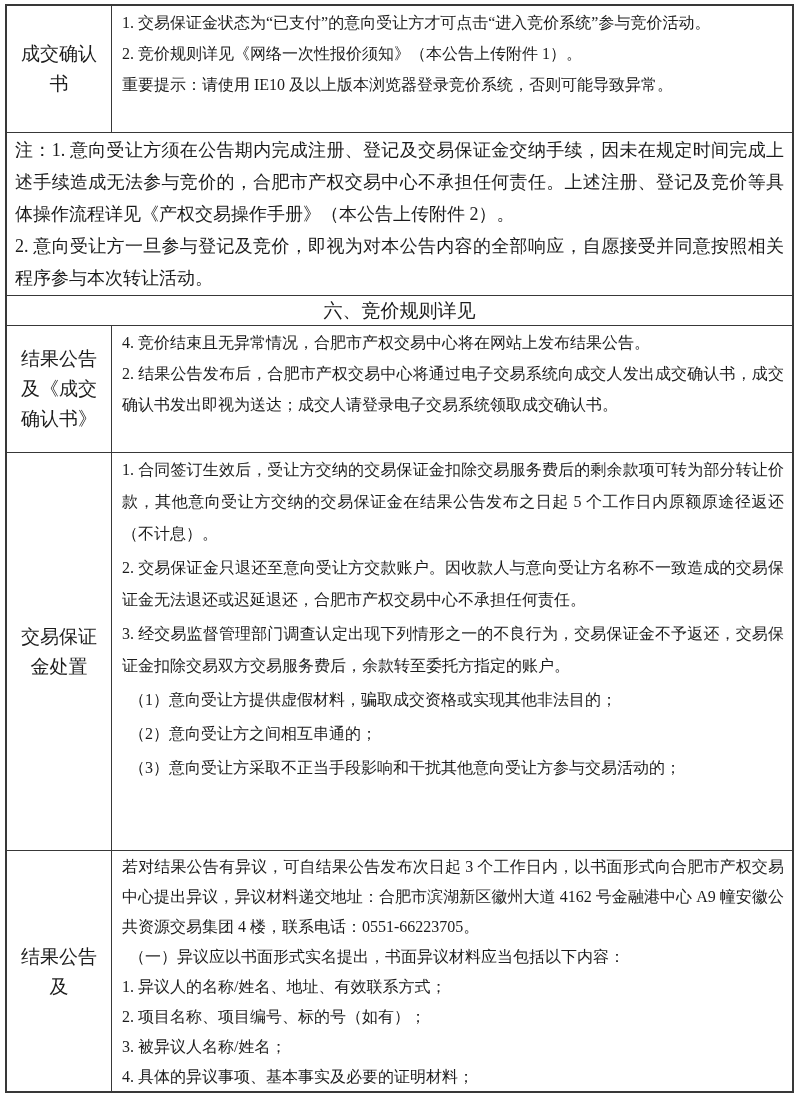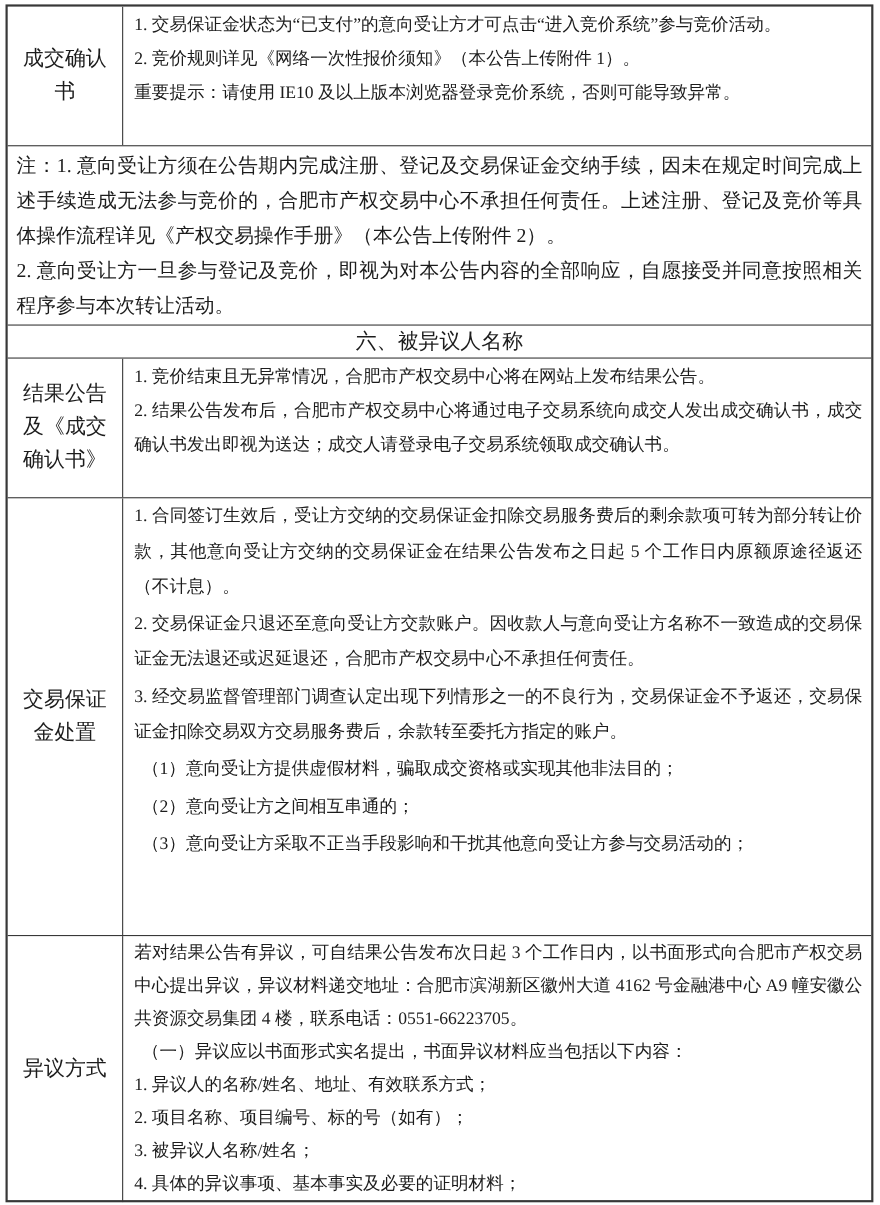--- a/index.html
+++ b/index.html
@@ -97,29 +97,29 @@
     </div>
 
     <div class="row r2">
       <div class="cell-full">
         <p><span class="bold">注：</span><span>1. 意向受让方须在公告期内完成注册、登记及交易保证金交纳手续，因未在规定时间完成上述手续造成无法参与竞价的，合肥市产权交易中心不承担任何责任。上述注册、登记及竞价等具体操作流程详见《产权交易操作手册》（本公告上传附件 2）。</span></p>
         <p>2. 意向受让方一旦参与登记及竞价，即视为对本公告内容的全部响应，自愿接受并同意按照相关程序参与本次转让活动。</p>
       </div>
     </div>
 
     <div class="row r3">
-      <div class="cell-header">六、被异议人名称</div>
+      <div class="cell-header">六、竞价规则详见</div>
     </div>
 
     <div class="row r4">
       <div class="cell-label">
         <span>结果公告及《成交确认书》</span>
       </div>
       <div class="cell-content">
-        <p>1. 竞价结束且无异常情况，合肥市产权交易中心将在网站上发布结果公告。</p>
+        <p>4. 竞价结束且无异常情况，合肥市产权交易中心将在网站上发布结果公告。</p>
         <p>2. 结果公告发布后，合肥市产权交易中心将通过电子交易系统向成交人发出成交确认书，成交确认书发出即视为送达；成交人请登录电子交易系统领取成交确认书。</p>
       </div>
     </div>
 
     <div class="row r5">
       <div class="cell-label">
         <span>交易保证金处置</span>
       </div>
       <div class="cell-content">
         <p>1. 合同签订生效后，受让方交纳的交易保证金扣除交易服务费后的剩余款项可转为部分转让价款，其他意向受让方交纳的交易保证金在结果公告发布之日起 5 个工作日内原额原途径返还（不计息）。</p>
@@ -127,21 +127,21 @@
         <p>3. 经交易监督管理部门调查认定出现下列情形之一的不良行为，交易保证金不予返还，交易保证金扣除交易双方交易服务费后，余款转至委托方指定的账户。</p>
         <p class="indent">（1）意向受让方提供虚假材料，骗取成交资格或实现其他非法目的；</p>
         <p class="indent">（2）意向受让方之间相互串通的；</p>
         <p class="indent">（3）意向受让方采取不正当手段影响和干扰其他意向受让方参与交易活动的；</p>
 
       </div>
     </div>
 
     <div class="row r6">
       <div class="cell-label">
-        <span>异议方式</span>
+        <span>结果公告及</span>
       </div>
       <div class="cell-content">
         <p>若对结果公告有异议，可自结果公告发布次日起 3 个工作日内，以书面形式向合肥市产权交易中心提出异议，异议材料递交地址：合肥市滨湖新区徽州大道 4162 号金融港中心 A9 幢安徽公共资源交易集团 4 楼，联系电话：0551-66223705。</p>
         <p class="indent">（一）异议应以书面形式实名提出，书面异议材料应当包括以下内容：</p>
         <p>1. 异议人的名称/姓名、地址、有效联系方式；</p>
         <p>2. 项目名称、项目编号、标的号（如有）；</p>
         <p>3. 被异议人名称/姓名；</p>
         <p>4. 具体的异议事项、基本事实及必要的证明材料；</p>
       </div>
     </div>

